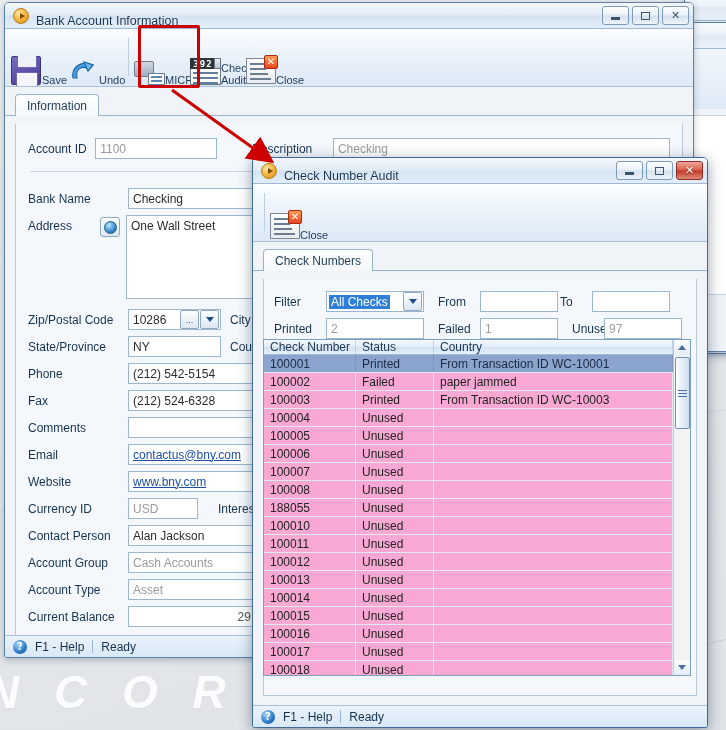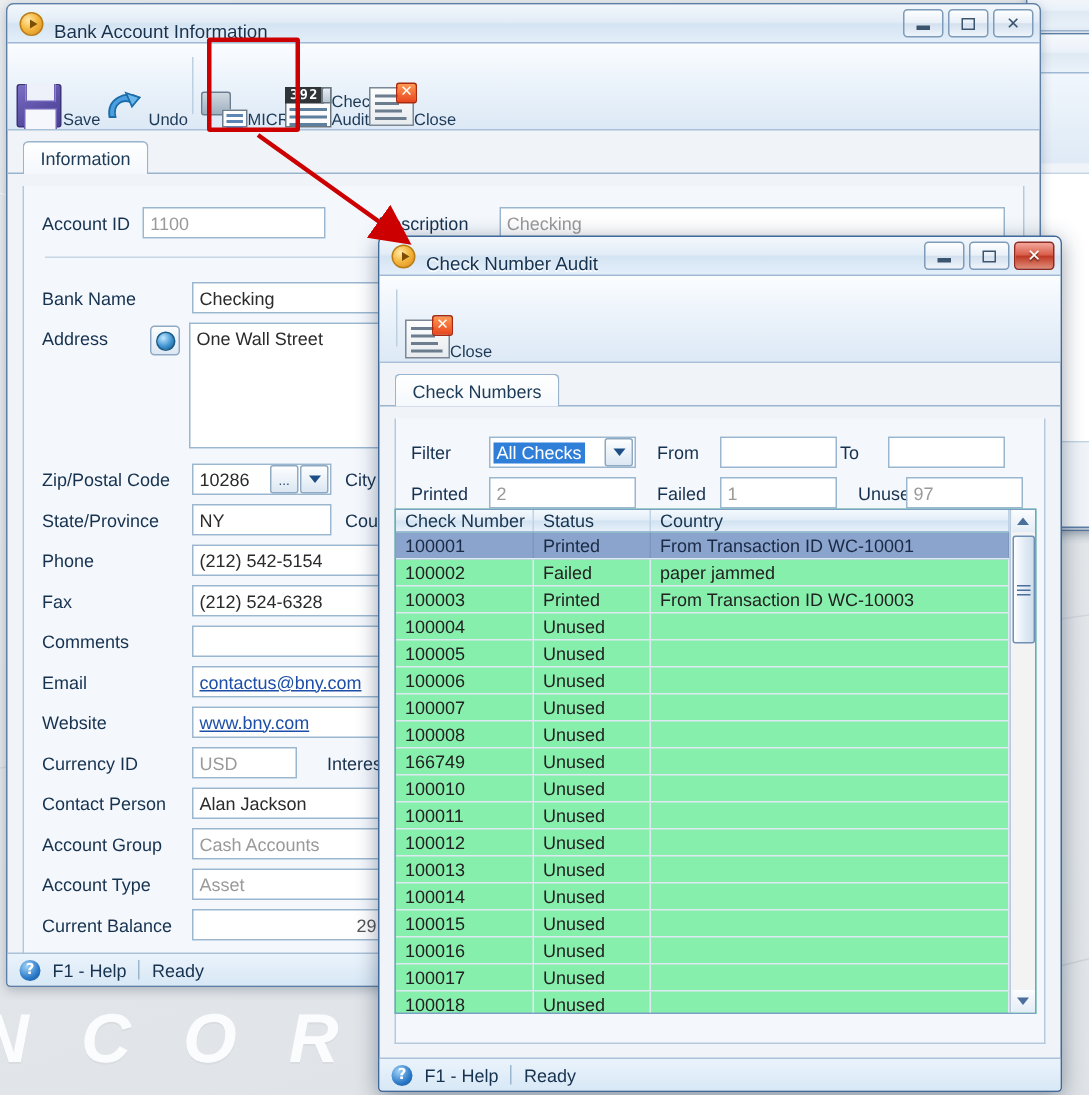--- a/index.html
+++ b/index.html
@@ -239,21 +239,21 @@
   .help-ic{
     width:14px;height:14px;border-radius:50%;
     background:radial-gradient(circle at 35% 30%,#9fd2f7 0%,#2b79c8 60%,#14518f 100%);
     color:#fff;font-size:10px;font-weight:bold;line-height:14px;text-align:center;
     font-family:"DejaVu Sans",sans-serif;
   }
   .sb-sep{ width:1px;height:13px;background:#9bb6cf; }
 
   
   .gridwrap{
-    position:absolute;border:1px solid #7ba0c4;background:#86efac;overflow:hidden;
+    position:absolute;border:1px solid #7ba0c4;background:#f9a8d4;overflow:hidden;
     display:flex;
   }
   .gridcols{ flex:1;display:flex;flex-direction:column;overflow:hidden; }
   .ghead{ display:flex;height:21px;
     background:linear-gradient(180deg,#f4f9fd 0%,#e2edf8 48%,#d2e2f1 52%,#e6f0fa 100%);
     border-bottom:1px solid #9fbcd6;}
   .ghead div{ font-size:12px;color:#17344f;display:flex;align-items:center;padding-left:6px;
     border-right:1px solid #bfd3e6; }
   .grow{ display:flex;height:18px;border-bottom:1px solid #dfe9f2; }
   .grow div{ font-size:12px;color:#222;display:flex;align-items:center;padding-left:6px;
@@ -617,21 +617,21 @@
               <div class="c1">100007</div>
               <div class="c2">Unused</div>
               <div class="c3"></div>
             </div>
             <div class="grow">
               <div class="c1">100008</div>
               <div class="c2">Unused</div>
               <div class="c3"></div>
             </div>
             <div class="grow">
-              <div class="c1">166749</div>
+              <div class="c1">188055</div>
               <div class="c2">Unused</div>
               <div class="c3"></div>
             </div>
             <div class="grow">
               <div class="c1">100010</div>
               <div class="c2">Unused</div>
               <div class="c3"></div>
             </div>
             <div class="grow">
               <div class="c1">100011</div>

